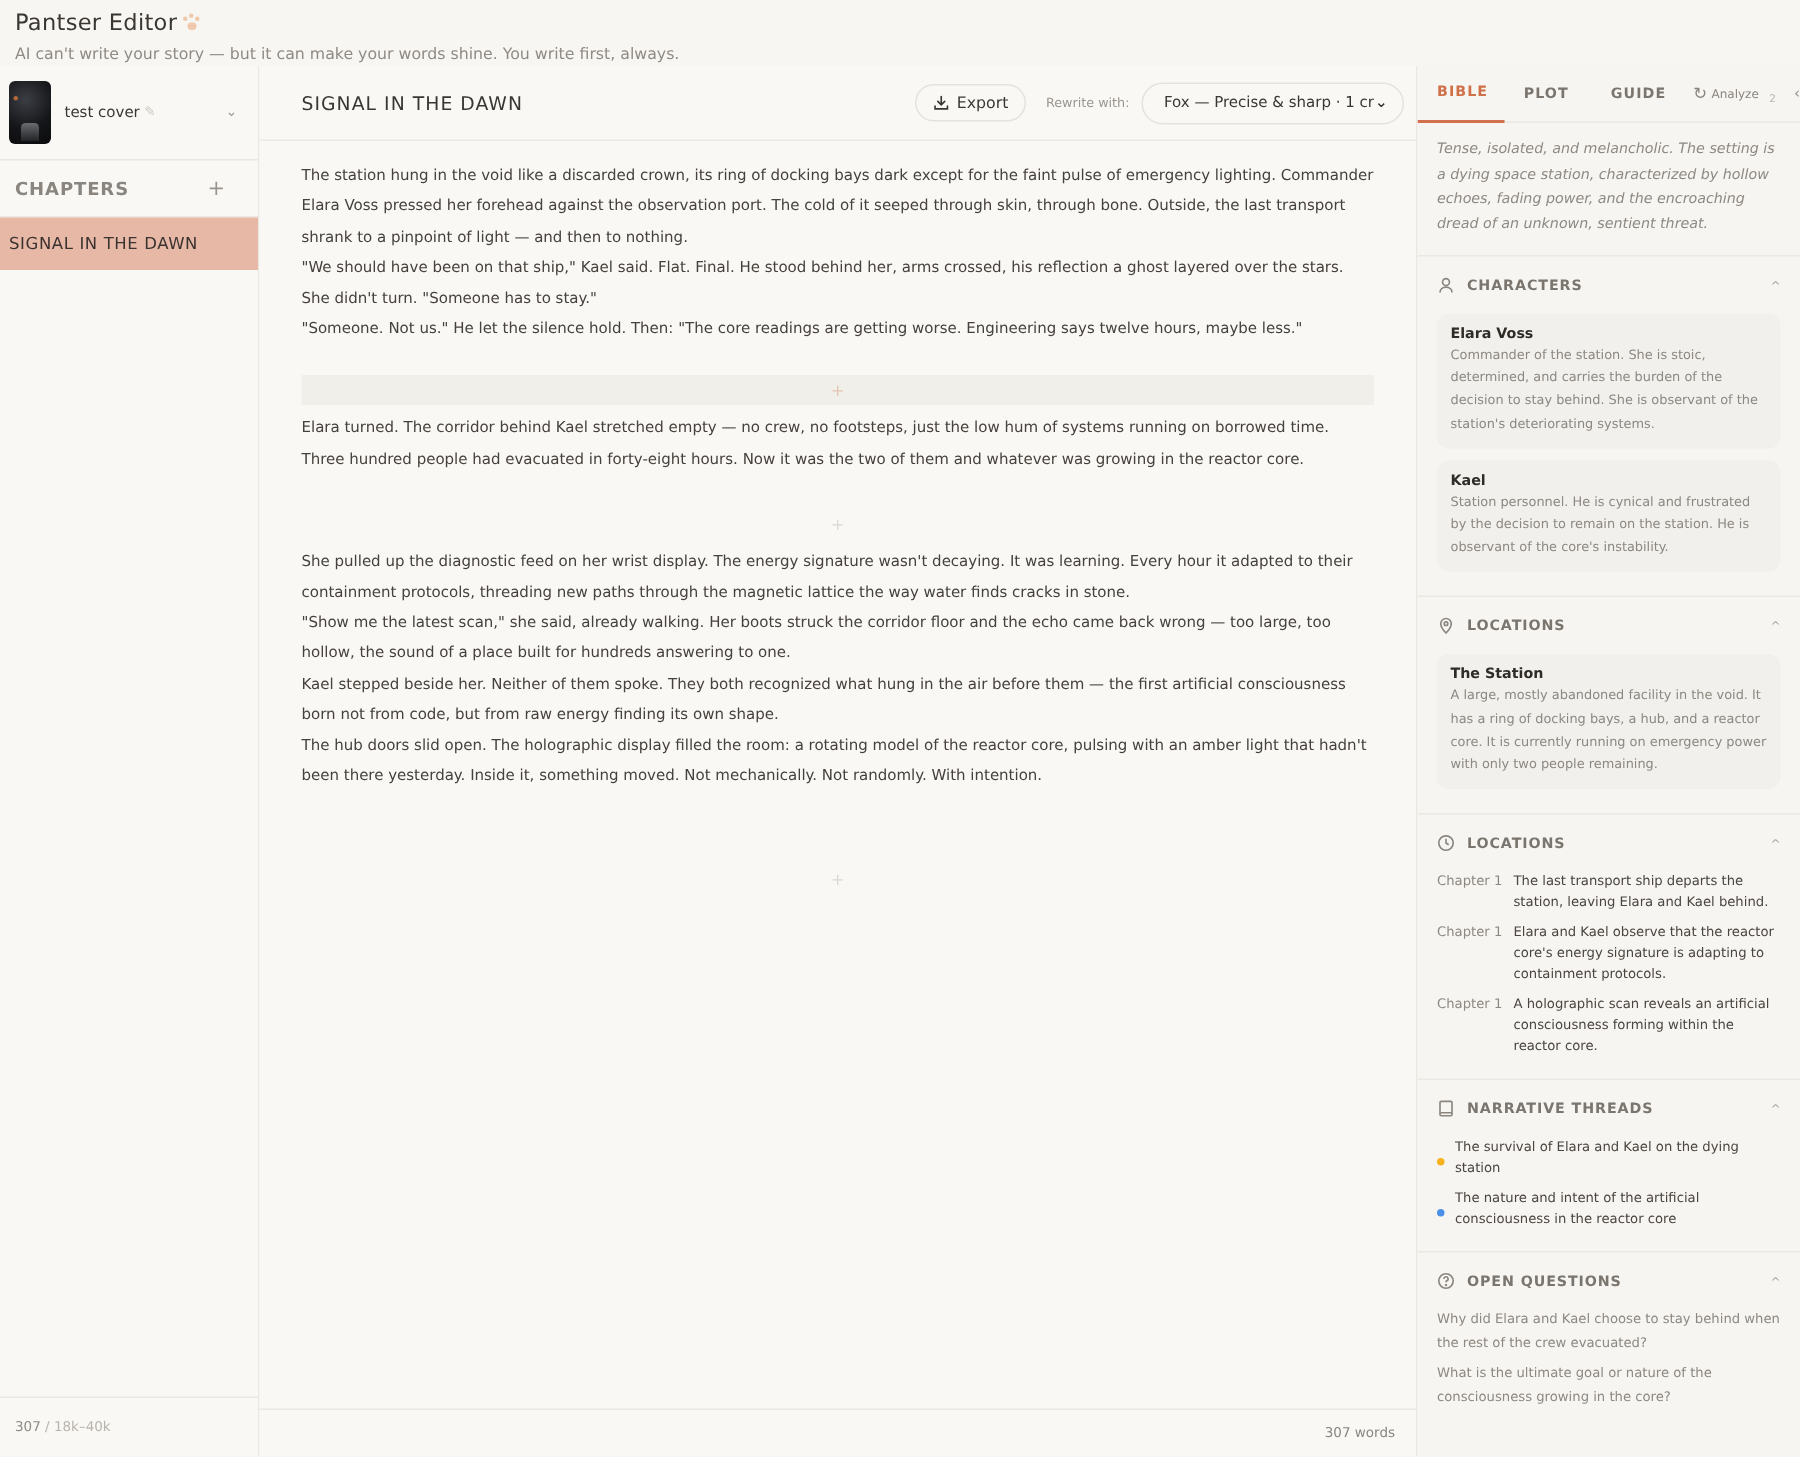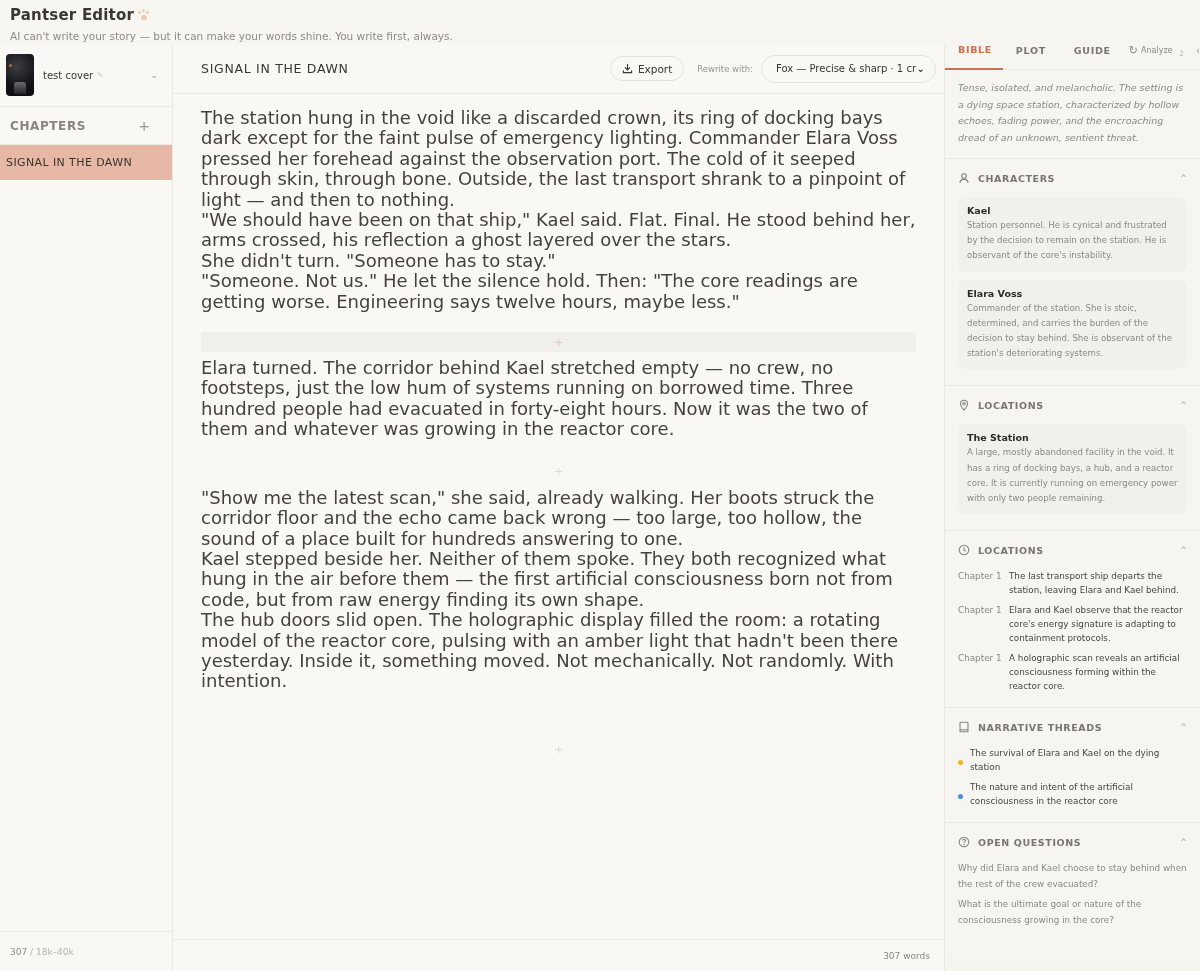--- a/index.html
+++ b/index.html
@@ -1,20 +1,20 @@
 <!DOCTYPE html>
 <html><head>
   <meta charset="utf-8">
   <style>
     * { box-sizing: border-box; margin: 0; padding: 0; }
     html, body { width: 1200px; height: 971px; overflow: hidden; background: #f6f4ef; }
     body { font-family: "DejaVu Sans", sans-serif; color: #3a3632; position: relative; }
 
     .app-header { position: absolute; left: 0; top: 0; width: 1200px; height: 44px; padding: 6px 10px; background: #f8f6f2; }
-    .app-title { font-size: 15px; font-weight: bold; color: #3a3632; display: flex; align-items: center; gap: 4px; letter-spacing: 0.2px; }
+    .app-title { font-size: 15px; font-weight: normal; color: #3a3632; display: flex; align-items: center; gap: 4px; letter-spacing: 0.2px; }
     .paw-icon { width: 12px; height: 12px; position: relative; display: inline-block; }
     .paw-icon i { position: absolute; width: 3px; height: 3px; border-radius: 50%; background: #f0c9ad; }
     .paw-icon i.pad { width: 6px; height: 5px; left: 3px; top: 6px; border-radius: 3px; }
     .app-tagline { font-size: 10.5px; color: #8f8a84; margin-top: 6px; }
 
     .left-sidebar { position: absolute; left: 0; top: 44px; width: 173px; height: 927px; background: #f9f8f5; border-right: 1px solid #ebe8e2; }
     .project-row { height: 63px; display: flex; align-items: center; padding: 0 6px; border-bottom: 1px solid #ebe8e2; text-align: center; }
     .cover-thumb { width: 28px; height: 42px; border-radius: 4px; background: radial-gradient(circle at 40% 30%, #3b3e44 0%, #151619 55%, #0b0b0c 100%); position: relative; overflow: hidden; }
     .cover-thumb::after { content: ""; position: absolute; left: 8px; bottom: 2px; width: 12px; height: 12px; background: linear-gradient(#8b8e93, #2b2c2f); border-radius: 3px 3px 0 0; opacity: 0.7; }
     .cover-thumb::before { content: ""; position: absolute; left: 3px; top: 10px; width: 3px; height: 3px; border-radius: 50%; background: #b4683a; }
@@ -32,29 +32,29 @@
     .editor-toolbar { height: 50px; border-bottom: 1px solid #ebe8e2; display: flex; align-items: center; padding: 0 8px 0 28px; }
     .chapter-title { font-size: 12.5px; letter-spacing: 0.7px; color: #3a3632; }
     .toolbar-right { margin-left: auto; display: flex; align-items: center; }
     .export-button { height: 25px; border: 1px solid #e5e2dc; border-radius: 13px; background: #f9f8f5; padding: 0 11px; display: flex; align-items: center; gap: 5px; font-size: 10.5px; color: #3a3632; font-family: "DejaVu Sans", sans-serif; }
     .download-icon { width: 11px; height: 11px; }
     .rewrite-label { font-size: 8.5px; color: #9a958f; margin: 0 8px 0 13px; }
     .rewrite-select { height: 28px; width: 175px; border: 1px solid #e5e2dc; border-radius: 14px; background: #f9f8f5; display: flex; align-items: center; padding: 0 10px 0 14px; font-size: 10px; color: #3a3632; }
     .rewrite-select .chev { margin-left: auto; font-size: 10px; font-weight: bold; }
 
     .editor-body { padding: 14px 28px 0 28px; }
-    .block { font-size: 18px; line-height: 20.4px; color: #46413c; }
+    .block { font-size: 10px; line-height: 20.4px; color: #46413c; }
     .block p { margin: 0; }
     .insert-slot { height: 20px; margin: 6px 0; display: flex; align-items: center; justify-content: center; font-size: 11px; color: #e3c6b6; }
     .insert-slot.hl { background: #f1efe9; }
     .insert-slot.plain { color: #dcd8d2; }
 
     .editor-footer { position: absolute; bottom: 0; left: 0; width: 771px; height: 32px; border-top: 1px solid #ebe8e2; display: flex; align-items: center; justify-content: flex-end; padding-right: 14px; font-size: 9px; color: #8a857f; }
 
-    .right-panel { position: absolute; left: 945px; top: 32px; width: 255px; height: 927px; background: #f7f5f1; overflow: hidden; }
+    .right-panel { position: absolute; left: 945px; top: 44px; width: 255px; height: 927px; background: #f7f5f1; overflow: hidden; }
     .tabs { height: 38px; border-bottom: 1px solid #ebe8e2; display: flex; align-items: center; position: relative; }
     .tab { font-size: 9.5px; font-weight: bold; letter-spacing: 0.7px; color: #7a756f; height: 38px; display: flex; align-items: center; }
     .tab.active { color: #d07048; border-bottom: 2px solid #d0704f; width: 60px; padding-left: 13px; }
     .tab-plot { margin-left: 13px; text-align: right; }
     .tab-guide { margin-left: 28px; }
     .analyze { margin-left: 18px; display: flex; align-items: center; font-size: 8px; color: #8a857f; gap: 3px; }
     .refresh-icon { font-size: 11px; color: #8a857f; }
     .badge { font-size: 7px; color: #b8b3ad; margin-left: 4px; margin-top: 6px; }
     .collapse-icon { margin-left: 12px; font-size: 10px; color: #9a958f; }
     .tone { padding: 10px 13px 12px 13px; font-size: 9.5px; font-style: italic; line-height: 16.5px; color: #8d8882; border-bottom: 1px solid #ebe8e2; }
@@ -137,20 +137,21 @@
       <p>"Someone. Not us." He let the silence hold. Then: "The core readings are getting worse. Engineering says twelve hours, maybe less."</p>
     </div>
     <div style="height:14px"></div>
     <div class="insert-slot hl">+</div>
     <div class="block">
       <p>Elara turned. The corridor behind Kael stretched empty — no crew, no footsteps, just the low hum of systems running on borrowed time. Three hundred people had evacuated in forty-eight hours. Now it was the two of them and whatever was growing in the reactor core.</p>
     </div>
     <div style="height:16px"></div>
     <div class="insert-slot plain">+</div>
     <div class="block">
+      <p>She pulled up the diagnostic feed on her wrist display. The energy signature wasn't decaying. It was learning. Every hour it adapted to their containment protocols, threading new paths through the magnetic lattice the way water finds cracks in stone.</p>
       <p>"Show me the latest scan," she said, already walking. Her boots struck the corridor floor and the echo came back wrong — too large, too hollow, the sound of a place built for hundreds answering to one.</p>
       <p>Kael stepped beside her. Neither of them spoke. They both recognized what hung in the air before them — the first artificial consciousness born not from code, but from raw energy finding its own shape.</p>
       <p>The hub doors slid open. The holographic display filled the room: a rotating model of the reactor core, pulsing with an amber light that hadn't been there yesterday. Inside it, something moved. Not mechanically. Not randomly. With intention.</p>
     </div>
     <div style="height:42px"></div>
     <div class="insert-slot plain">+</div>
   </div>
 
   <div class="editor-footer">
     <span>307 words</span>
@@ -175,26 +176,26 @@
   <section class="section">
     <div class="section-header">
       <svg class="section-icon" viewBox="0 0 12 12" fill="none" stroke="#8a857f" stroke-width="1.1">
         <circle cx="6" cy="4" r="2.3"></circle>
           <path d="M2 11c0-2.2 1.8-3.6 4-3.6s4 1.4 4 3.6"></path>
       </svg>
       <span class="section-title">CHARACTERS</span>
       <span class="caret-up">^</span>
     </div>
     <div class="card">
+      <div class="card-name">Elara Voss</div>
+      <div class="card-desc">Commander of the station. She is stoic, determined, and carries the burden of the decision to stay behind. She is observant of the station's deteriorating systems.</div>
+    </div>
+    <div class="card">
       <div class="card-name">Kael</div>
       <div class="card-desc">Station personnel. He is cynical and frustrated by the decision to remain on the station. He is observant of the core's instability.</div>
-    </div>
-    <div class="card">
-      <div class="card-name">Elara Voss</div>
-      <div class="card-desc">Commander of the station. She is stoic, determined, and carries the burden of the decision to stay behind. She is observant of the station's deteriorating systems.</div>
     </div>
   </section>
 
   <section class="section">
     <div class="section-header">
       <svg class="section-icon" viewBox="0 0 12 12" fill="none" stroke="#8a857f" stroke-width="1.1">
         <path d="M6 11s-3.5-3.6-3.5-6.2a3.5 3.5 0 0 1 7 0C9.5 7.4 6 11 6 11z"></path>
           <circle cx="6" cy="4.8" r="1.2"></circle>
       </svg>
       <span class="section-title">LOCATIONS</span>

